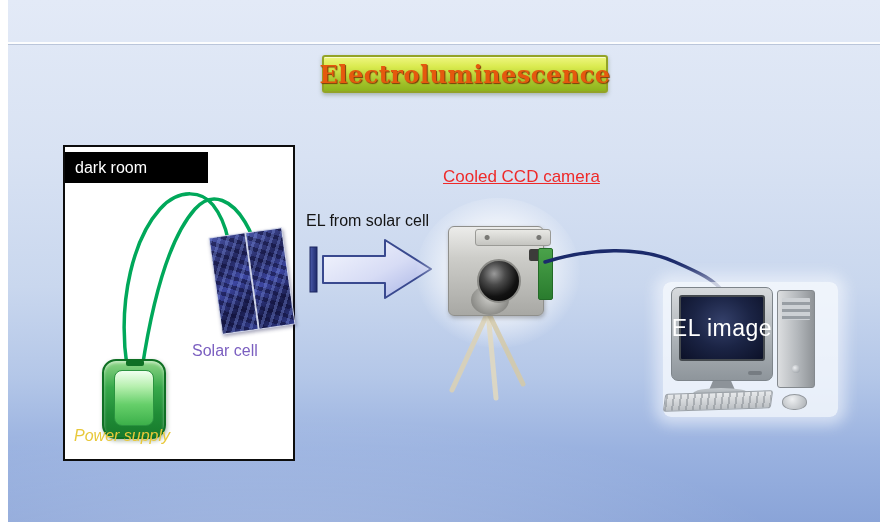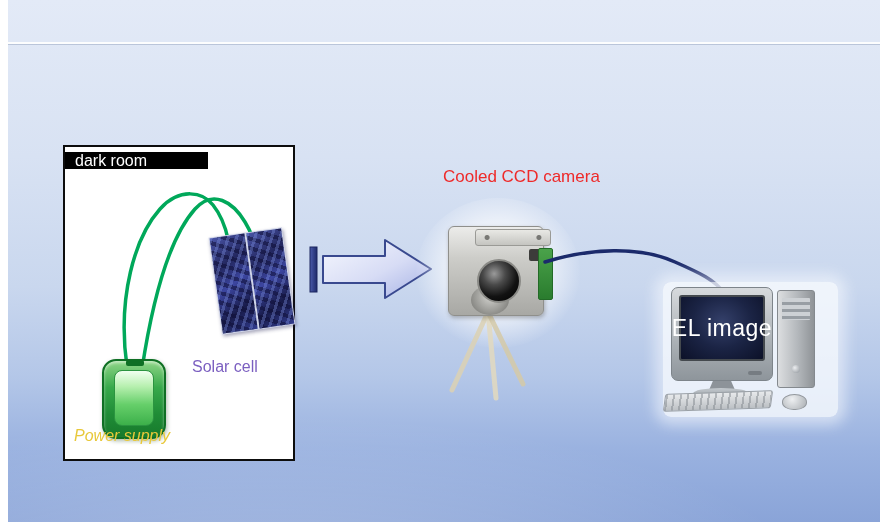--- a/index.html
+++ b/index.html
@@ -29,21 +29,21 @@
     font-family:"DejaVu Serif",serif;font-weight:bold;font-size:24px;
     color:#e5590e;text-shadow:1px 1px 1px #7a3c08;letter-spacing:0.5px;
   }
 
   
   .darkroom{
     position:absolute;left:63px;top:145px;width:232px;height:316px;
     background:#ffffff;border:2px solid #0d0d0d;box-sizing:border-box;
   }
   .darkroom-header{
-    position:absolute;left:0;top:5px;width:143px;height:17px;background:#000000;
+    position:absolute;left:0;top:5px;width:143px;height:31px;background:#000000;
     display:flex;align-items:center;padding-left:10px;box-sizing:border-box;
   }
   .darkroom-header span{color:#ffffff;font-size:16px;}
 
   .wires{position:absolute;left:0;top:0;width:232px;height:316px;}
 
   
   .solar-cell{
     position:absolute;left:150px;top:85px;width:74px;height:98px;
     transform:rotate(-8deg);display:flex;gap:2px;background:#cfd4e8;
@@ -68,24 +68,24 @@
     position:absolute;left:10px;right:10px;top:9px;bottom:11px;border-radius:8px;
     background:linear-gradient(180deg,#f0fff0 0%,#b8f0b0 28%,#66cf6a 62%,#3cb04a 100%);
     border:1px solid #2b9440;
   }
   .power-supply-tab{
     position:absolute;left:22px;top:-1px;width:18px;height:6px;border-radius:2px;background:#0f6f24;
   }
 
   
   .label{position:absolute;white-space:nowrap;}
-  .label-solar{left:192px;top:342px;font-size:16px;color:#7b5fc0;margin-top:16px;}
+  .label-solar{left:192px;top:342px;font-size:16px;color:#7b5fc0;}
   .label-power{left:74px;top:427px;font-size:16px;color:#e8c83a;font-style:italic;}
   .label-el{left:306px;top:212px;font-size:16px;color:#141414;}
-  .label-ccd{left:443px;top:167px;font-size:17px;color:#ee2a2a;}
+  .label-ccd{left:443px;top:167px;font-size:17px;color:#ee2a2a;text-decoration:underline;}
 
   
   .arrow-svg{position:absolute;left:303px;top:234px;}
 
   
   .camera-glow{
     position:absolute;left:416px;top:198px;width:164px;height:150px;border-radius:50%;
     background:radial-gradient(ellipse at 50% 48%, rgba(255,255,255,0.95) 0%, rgba(255,255,255,0.55) 45%, rgba(255,255,255,0) 72%);
   }
   .camera{position:absolute;left:432px;top:218px;width:130px;height:105px;}
@@ -178,20 +178,23 @@
 </style>
 </head>
 <body>
 
 <div class="slide">
 
   <div class="edge left"></div>
   <div class="edge right"></div>
   <div class="top-rule"></div>
 
+  <div class="title-box">
+    <span class="title-text">Electroluminescence</span>
+  </div>
 
   <div class="darkroom">
     <svg class="wires" viewBox="0 0 232 316" width="232" height="316">
       <path d="M62,220 C52,150 70,90 95,62 C115,40 138,45 148,58 C156,68 160,78 163,92" fill="none" stroke="#00a85a" stroke-width="3.5" stroke-linecap="round"></path>
       <path d="M77,222 C88,150 105,90 130,62 C148,42 168,55 180,75 C186,85 190,95 189,103" fill="none" stroke="#00a85a" stroke-width="3.5" stroke-linecap="round"></path>
     </svg>
 
     <div class="darkroom-header">
       <span>dark room</span>
     </div>
@@ -202,20 +205,21 @@
     </div>
 
     <div class="power-supply">
       <div class="power-supply-tab"></div>
       <div class="power-supply-inner"></div>
     </div>
   </div>
 
   <div class="label label-solar">Solar cell</div>
   <div class="label label-power">Power supply</div>
+  <div class="label label-el">EL from solar cell</div>
   <div class="label label-ccd">Cooled CCD camera</div>
 
   <svg class="arrow-svg" width="135" height="70" viewBox="0 0 135 70">
     <defs>
       <linearGradient id="arrowGrad" x1="0" y1="0" x2="1" y2="1">
         <stop offset="0" stop-color="#f6f8fe"></stop>
         <stop offset="0.55" stop-color="#d7dcf5"></stop>
         <stop offset="1" stop-color="#a4b0e4"></stop>
       </linearGradient>
       <linearGradient id="barGrad" x1="0" y1="0" x2="1" y2="0">

